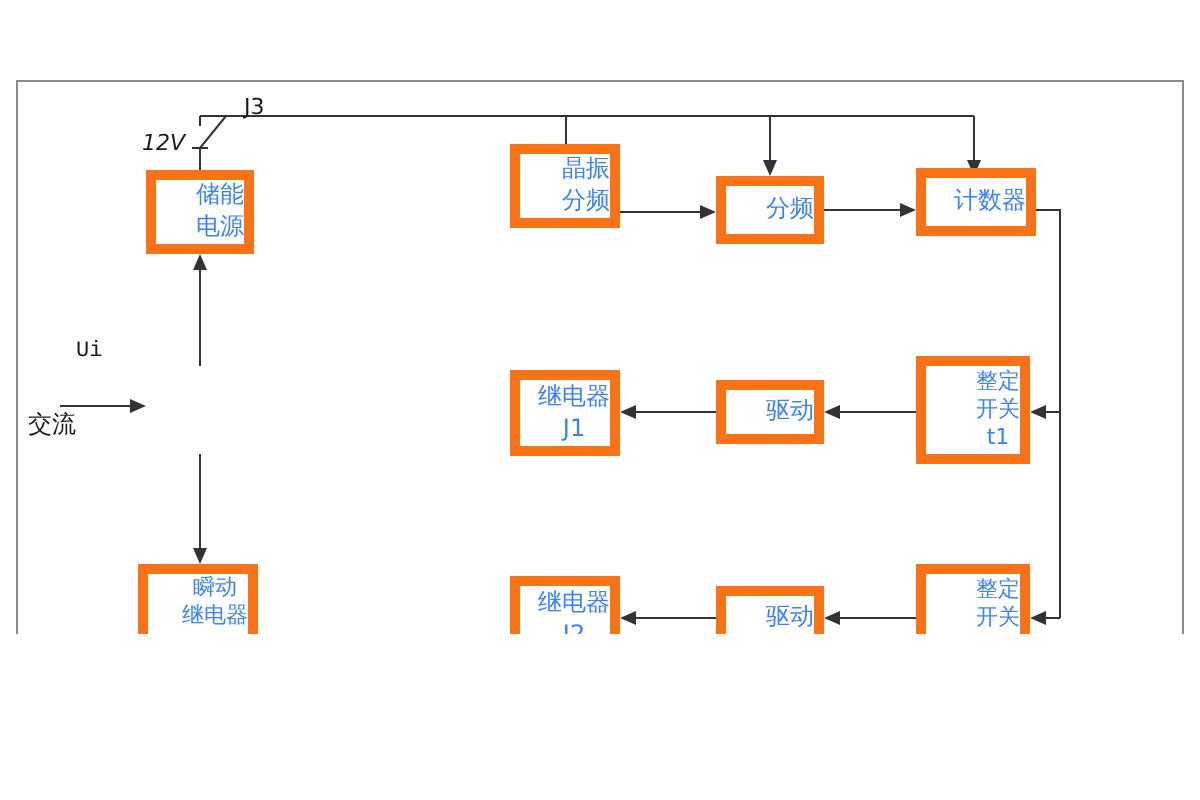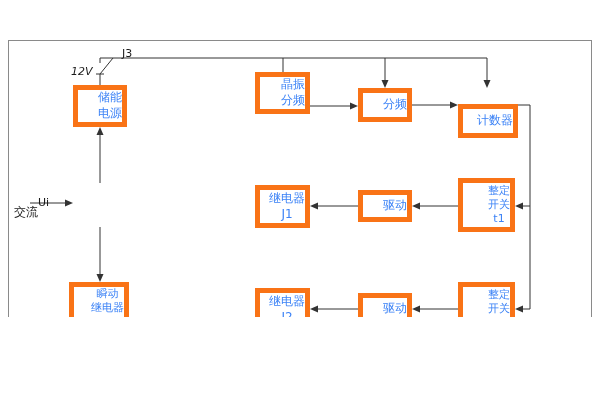--- a/index.html
+++ b/index.html
@@ -125,21 +125,21 @@
     </g>
 
     <g>
       <line x1="358" y1="309" x2="317" y2="309"></line>
       <polygon points="310,309 318,305.5 318,312.5"></polygon>
     </g>
   </svg>
 
   <div class="lbl" style="left:122px; top:48px;">J3</div>
   <div class="lbl" style="left:71px; top:66px;font-style:italic;">12V</div>
-  <div class="lbl" style="left:38px; top:197px;">Ui</div>
+  <div class="lbl" style="left:38px; top:170px;font-family:Liberation Mono, monospace;">Ui</div>
   <div class="lbl" style="left:14px; top:206px; font-size:12px;">交流</div>
 
   <div class="box" style="left:73px; top:85px; width:54px; height:42px;">
     <span>储能
 电源</span>
   </div>
 
 
   <div class="box" style="left:69px; top:282px; width:60px; height:53px; font-size:11px;">
     <span>瞬动
@@ -167,21 +167,21 @@
   </div>
 
   <div class="box" style="left:358px; top:190px; width:54px; height:32px;">
     <span>驱动</span>
   </div>
 
   <div class="box" style="left:358px; top:293px; width:54px; height:32px;">
     <span>驱动</span>
   </div>
 
-  <div class="box" style="left:458px; top:104px; width:60px; height:34px;">
+  <div class="box" style="left:458px; top:84px; width:60px; height:34px;">
     <span>计数器</span>
   </div>
 
   <div class="box" style="left:458px; top:178px; width:57px; height:54px; font-size:11px;">
     <span>整定
 开关
 t1</span>
   </div>
 
   <div class="box" style="left:458px; top:282px; width:57px; height:55px; font-size:11px;">

